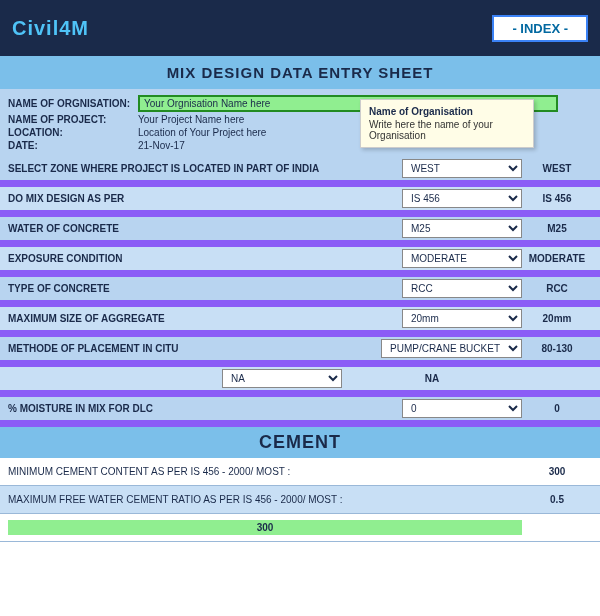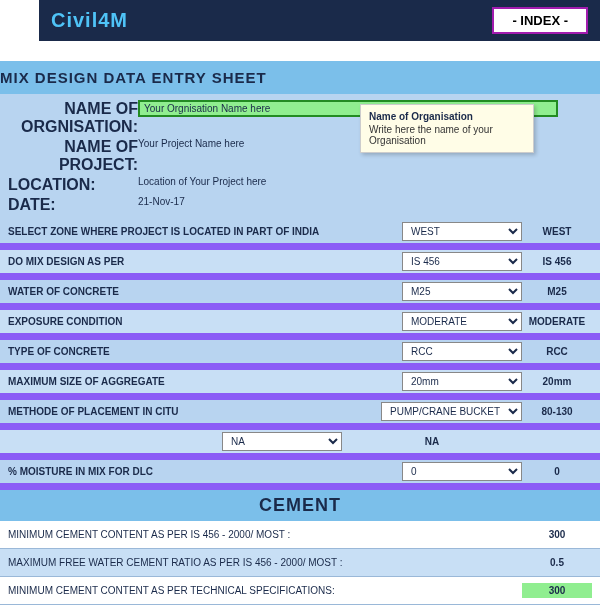--- a/index.html
+++ b/index.html
@@ -5,67 +5,65 @@
     * { box-sizing: border-box; margin: 0; padding: 0; }
     body { font-family: Arial, sans-serif; font-size: 11px; width: 600px; background: #fff; }
 
     
     .header-bar {
       background: #1a2a4a;
       display: flex;
       align-items: center;
       justify-content: space-between;
       padding: 6px 12px;
-      height: 41px;
-      margin-left: 39px;
+      height: 56px;
     }
     .logo {
       color: #fff;
       font-size: 20px;
       font-weight: bold;
       letter-spacing: 1px;
     }
     .logo span { color: #4fc3f7; }
     .index-btn {
       background: #fff;
-      border: 2px solid #a21caf;
+      border: 2px solid #3b82f6;
       padding: 4px 18px;
       font-size: 13px;
       font-weight: bold;
       cursor: pointer;
-      color: #000000;
+      color: #0369a1;
     }
 
     
     .title-row {
       background: #7bbfea;
+      text-align: center;
       padding: 8px 0;
       font-size: 15px;
       font-weight: bold;
       color: #1a2a4a;
       letter-spacing: 1px;
-      margin-top: 20px;
     }
 
     
     .info-section {
       background: #b8d4f0;
       padding: 6px 8px;
       display: grid;
       grid-template-columns: 130px 1fr;
       row-gap: 2px;
       position: relative;
     }
     .info-label {
       font-weight: bold;
       color: #1a2a4a;
-      font-size: 16px;
+      font-size: 10px;
       display: flex;
       align-items: center;
-      text-align: right;
     }
     .info-value {
       font-size: 10px;
       color: #1a2a4a;
     }
     .org-input {
       background: #90ee90;
       border: 2px solid #228b22;
       color: #1a2a4a;
       font-size: 10px;
@@ -266,16 +264,15 @@
 <div id="cement-rows-container">
     <div class="cement-row">
       <div class="cement-label">MINIMUM CEMENT CONTENT AS PER  IS 456 - 2000/ MOST :</div>
       <div class="cement-value">300</div>
     </div>
     <div class="cement-row alt">
       <div class="cement-label">MAXIMUM FREE WATER CEMENT RATIO AS PER  IS 456 - 2000/ MOST :</div>
       <div class="cement-value">0.5</div>
     </div>
     <div class="cement-row green-val">
-      <div class="cement-label">MINIMUM CEMENT CONTENT AS PER TECHNICAL SPECIFICATIONS:</div>
       <div class="cement-value">300</div>
     </div>
   </div>
 
 </body></html>

